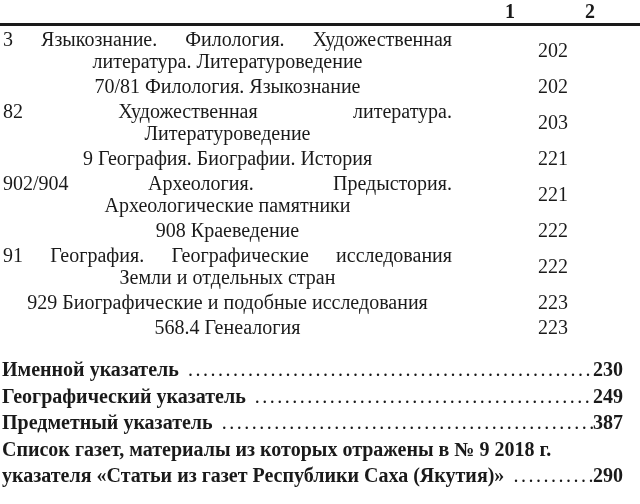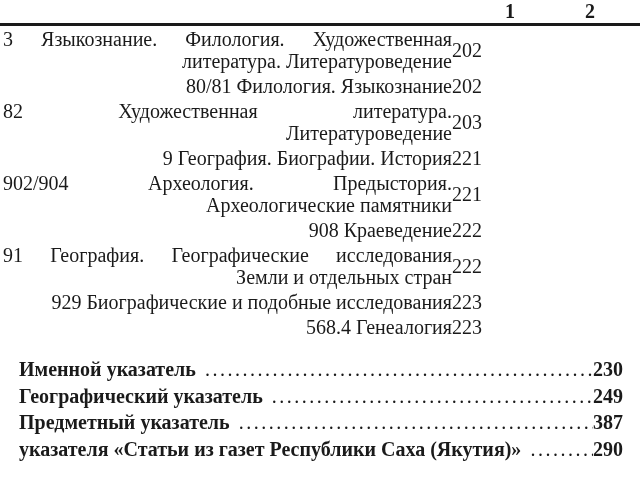--- a/index.html
+++ b/index.html
@@ -20,31 +20,31 @@
   col.c-1 { width: 116px; }
   col.c-2 { width: 72px; }
   thead th {
     font-weight: bold; text-align: center; vertical-align: bottom;
     font-size: 20px; line-height: 20px; padding: 1px 0 2px 0;
     border-bottom: 3px solid #1a1a1a;
   }
   thead th.h-c2 { padding-right: 28px; }
   tbody td { padding: 1.5px 0; vertical-align: middle; }
   td.title { padding-left: 3px; }
-  td.title .l { text-align: right; }
+  td.title .l { text-align: center; }
   td.title .l.j { text-align: justify; text-align-last: justify; }
-  td.num { text-align: left; margin-top: 12px; }
+  td.num { text-align: right; margin-top: 12px; }
   td.num2 { text-align: center; padding-right: 28px; }
 
   
   .index {
     margin-top: 17px; padding-left: 2px; padding-right: 17px;
     font-size: 20px; line-height: 26.5px;
   }
-  .toc-line { display: flex; align-items: flex-end; margin-left: 17px; }
+  .toc-line { display: flex; align-items: flex-end; }
   .toc-label { font-weight: bold; white-space: nowrap; flex: 0 0 auto; }
   .full-line { font-weight: bold; }
   .dots { flex: 1 1 auto; overflow: hidden; white-space: nowrap; margin-left: 9px; }
   .dots::after {
     content: "...................................................................................................................................";
     letter-spacing: 2.5px; font-weight: normal;
   }
   .pagenum { font-weight: bold; flex: 0 0 auto; }
 </style>
 </head>
@@ -69,21 +69,21 @@
       <tr>
         <td class="title">
           <div class="l j">3 Языкознание. Филология. Художественная</div>
           <div class="l">литература. Литературоведение</div>
         </td>
         <td class="num">202</td>
         <td class="num2"></td>
       </tr>
       <tr>
         <td class="title">
-          <div class="l">80/81 Филология. Языкознание</div>
+          <div class="l">70/81 Филология. Языкознание</div>
         </td>
         <td class="num">202</td>
         <td class="num2"></td>
       </tr>
       <tr>
         <td class="title">
           <div class="l j">82 Художественная литература.</div>
           <div class="l">Литературоведение</div>
         </td>
         <td class="num">203</td>
@@ -145,20 +145,21 @@
     <div class="toc-line">
       <span class="toc-label">Географический указатель</span>
       <span class="dots"></span>
       <span class="pagenum">249</span>
     </div>
     <div class="toc-line">
       <span class="toc-label">Предметный указатель</span>
       <span class="dots"></span>
       <span class="pagenum">387</span>
     </div>
+    <div class="full-line">Список газет, материалы из которых отражены в № 9 2018 г.</div>
     <div class="toc-line">
       <span class="toc-label">указателя «Статьи из газет Республики Саха (Якутия)»</span>
       <span class="dots"></span>
       <span class="pagenum">290</span>
     </div>
   </div>
 
 </div>
 
 </body></html>

